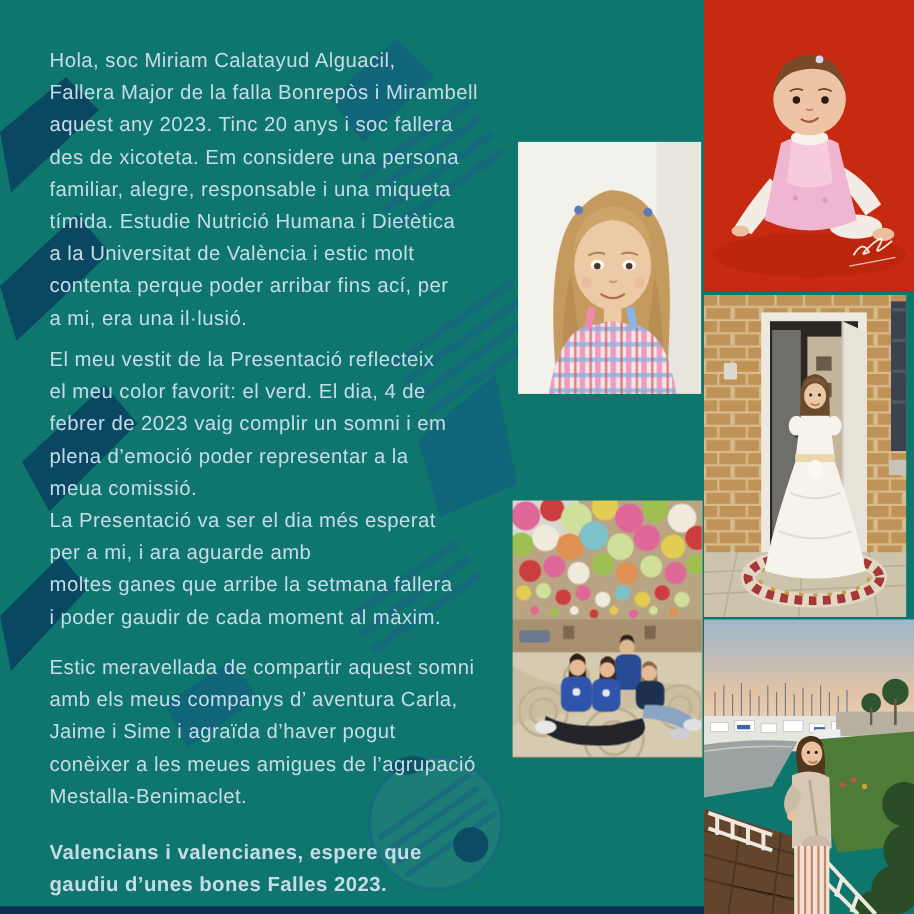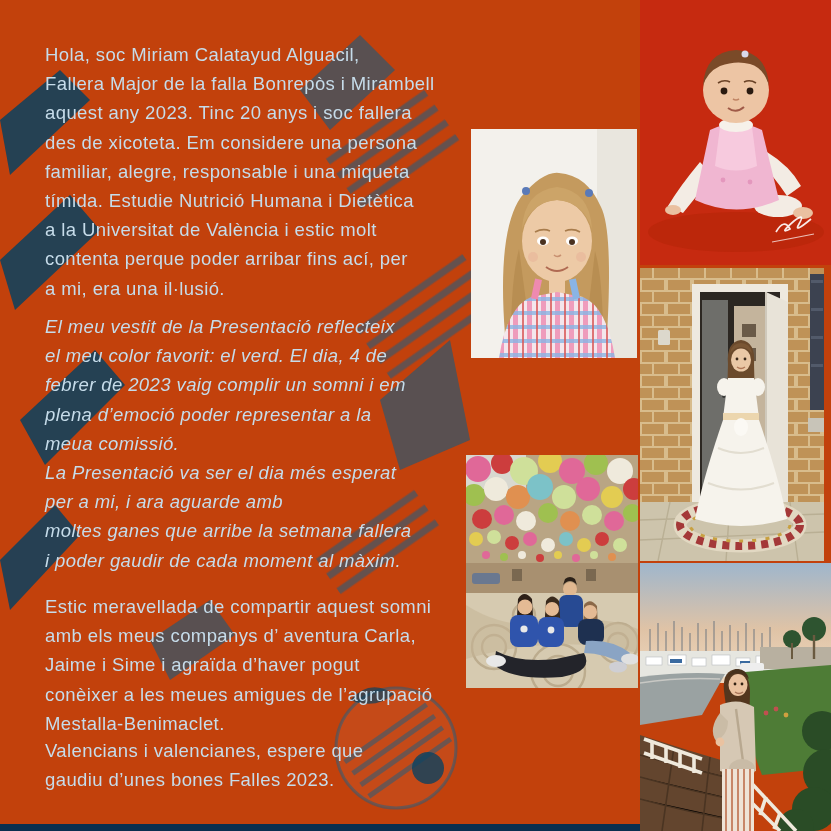--- a/index.html
+++ b/index.html
@@ -1,30 +1,30 @@
 <!DOCTYPE html>
 <html><head>
 <meta charset="utf-8">
 <style>
   html,body{margin:0;padding:0;background:#222;}
   .page{
     position:relative;width:831px;height:831px;overflow:hidden;
-    background:#c2410c;
+    background:#0f766e;
     font-family:"Liberation Sans", sans-serif;
   }
   .watermark-layer{position:absolute;inset:0;z-index:0;pointer-events:none;}
   .text-col p{
     position:absolute;left:45px;width:432px;margin:0;
     color:#c6dcea;font-size:18.5px;line-height:29.2px;letter-spacing:0.4px;
     white-space:pre-line;z-index:2;
   }
   .p-intro{top:40px;}
-  .p-vestit{top:312px;font-style:italic;}
+  .p-vestit{top:312px;}
   .p-companys{top:592px;}
-  .p-comiat{top:736px;}
+  .p-comiat{top:760px;font-weight:bold;}
   figure{position:absolute;margin:0;z-index:1;}
   figure svg{display:block;}
   .photo-baby{left:640px;top:0;}
   .photo-portrait{left:471px;top:129px;}
   .photo-doorway{left:640px;top:268px;}
   .photo-balloons{left:466px;top:455px;}
   .photo-marina{left:640px;top:563px;}
   .bottom-strip{
     position:absolute;left:0;top:824px;width:640px;height:7px;
     background:#0a2f4f;z-index:3;

